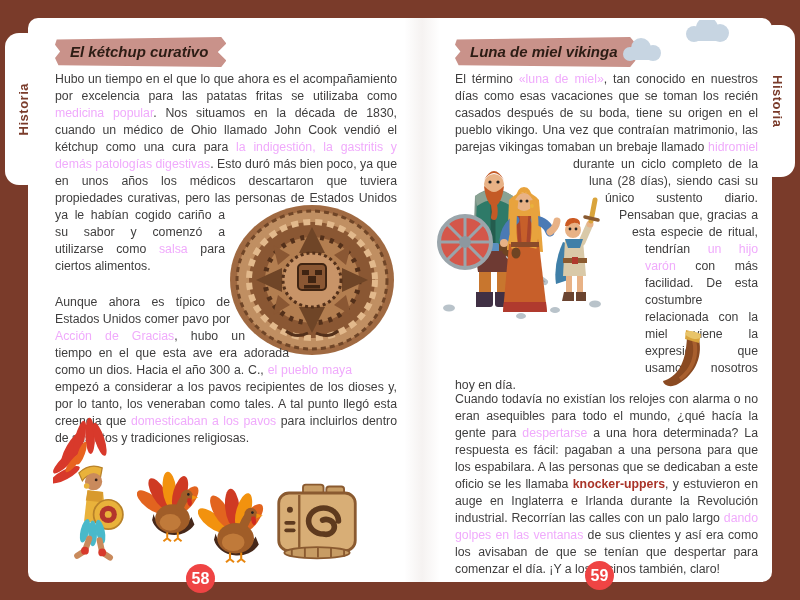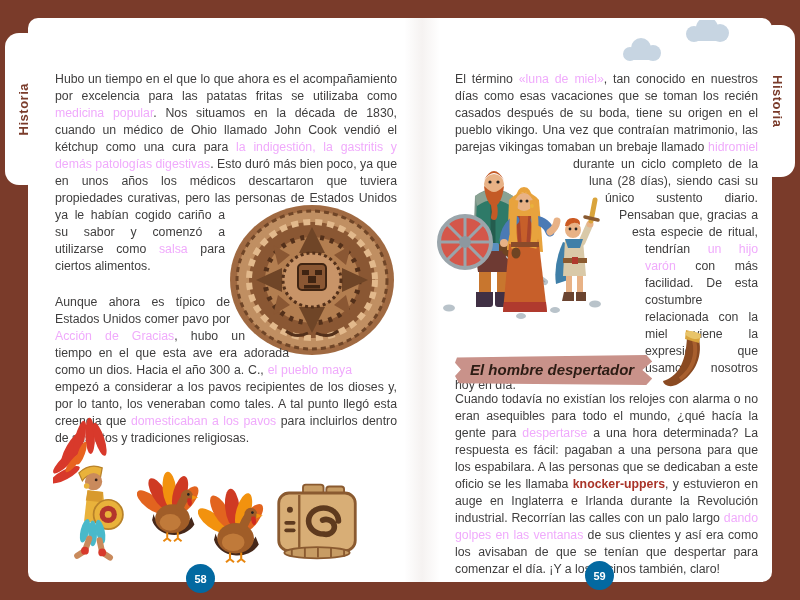--- a/index.html
+++ b/index.html
@@ -21,37 +21,40 @@
             font-size:15px; padding:6px 18px 7px 15px; white-space:nowrap;
             clip-path:polygon(1% 8%, 97% 0%, 100% 22%, 95% 50%, 100% 78%, 97% 100%, 2% 94%, 0% 70%, 3% 48%, 0% 26%); }
   
   .para { position:absolute; color:#3f3e3e; font-size:12.3px; line-height:17px; text-align:justify;
           hyphens:auto; -webkit-hyphens:auto; }
   .hl  { color:#f0abfc; font-weight:normal; }
   .hli { color:#a93328; font-weight:bold; }
   .fl-r { float:right; } .clr-r { clear:right; }
   .fl-l { float:left; }  .clr-l { clear:left; }
   .illus { position:absolute; }
-  .pagenum { position:absolute; width:29px; height:29px; border-radius:50%; background:#0369a1;
-             color:#fff; font-weight:bold; font-size:11px; display:flex; align-items:center; justify-content:center; }
+  .pagenum { position:absolute; width:29px; height:29px; border-radius:50%; background:#ef4444;
+             color:#fff; font-weight:bold; font-size:16px; display:flex; align-items:center; justify-content:center; }
 </style>
 </head>
 <body>
 
 <div class="spread">
   <div class="page-bg"></div>
   <div class="fold"></div>
 
   <div class="tab tab-left">
     <span class="tab-label">Historia</span>
   </div>
   <div class="tab tab-right">
     <span class="tab-label">Historia</span>
   </div>
 
+  <div class="banner" style="left:55px; top:37px;">
+    <span>El kétchup curativo</span>
+  </div>
 
   <div class="para" style="left:55px; top:71px; width:342px; height:196px;">
     <span class="fl-r" style="width:0; height:136px;"></span>
     <span class="fl-r clr-r" style="width:172px; height:70px;"></span>
   <span>Hubo un tiempo en el que lo que ahora es el acompañamiento por excelencia para las patatas fritas se utilizaba como </span><span class="hl">medicina popular</span><span>. Nos situamos en la década de 1830, cuando un médico de Ohio llamado John Cook vendió el kétchup como una cura para </span><span class="hl">la indigestión, la gastritis y demás patologías digestivas</span><span>. Esto duró más bien poco, ya que en unos años los médicos descartaron que tuviera propiedades curativas, pero las personas de Estados Unidos ya le habían cogido cariño a su sabor y comenzó a utilizarse como </span><span class="hl">salsa</span><span> para ciertos alimentos.</span></div>
 
   <svg class="illus" style="left:228px; top:203px;" width="168" height="154" viewBox="0 0 168 154">
     <ellipse cx="84" cy="77" rx="82" ry="75" fill="#a06a42"></ellipse>
     <ellipse cx="84" cy="77" rx="75" ry="69" fill="#c08f62" stroke="#6f4527" stroke-width="3" stroke-dasharray="5 4"></ellipse>
     <ellipse cx="84" cy="77" rx="63" ry="58" fill="#8a5733" stroke="#e2b98c" stroke-width="6" stroke-dasharray="7 5"></ellipse>
@@ -165,20 +168,23 @@
     <rect x="10" y="50" width="12" height="4" rx="2" fill="#5e3a1e"></rect>
     <path d="M68,42 a16,14 0 1 0 -16,14 a9,8 0 1 0 -1,-15" stroke="#5e3a1e" stroke-width="6" fill="none" stroke-linecap="round"></path>
     <ellipse cx="45" cy="76" rx="35" ry="6" fill="#c79c64" stroke="#8a5a30" stroke-width="2"></ellipse>
     <path d="M18,72 v8 M32,71 v10 M46,71 v10 M60,71 v10 M74,72 v8" stroke="#8a5a30" stroke-width="2"></path>
   </svg>
 
   <div class="pagenum" style="left:186px; top:564px;">
     <span>58</span>
   </div>
 
+  <div class="banner" style="left:455px; top:37px;">
+    <span>Luna de miel vikinga</span>
+  </div>
 
   <svg class="illus" style="left:612px; top:20px;" width="130" height="42" viewBox="0 0 130 42">
     <g fill="#c7d5e2">
       <circle cx="18" cy="34" r="7"></circle>
         <circle cx="29" cy="28" r="10"></circle>
         <circle cx="41" cy="33" r="8"></circle>
       <rect x="12" y="30" width="36" height="10" rx="5"></rect>
       <circle cx="82" cy="14" r="8"></circle>
         <circle cx="95" cy="8" r="11"></circle>
         <circle cx="108" cy="13" r="9"></circle>
@@ -267,22 +273,19 @@
     </g>
   </svg>
 
   <svg class="illus" style="left:656px; top:326px;" width="56" height="66" viewBox="0 0 56 66">
     <path d="M42,10 C48,28 40,48 22,58 C15,62 8,60 7,55 C20,51 30,40 31,10 Z" fill="#8a4a22"></path>
     <path d="M38,14 C42,30 36,44 24,53" stroke="#a85f2e" stroke-width="4" fill="none"></path>
     <path d="M30,4 L45,8 L43,17 L29,13 Z" fill="#d9a43c"></path>
     <ellipse cx="37" cy="9" rx="8" ry="3.5" transform="rotate(14 37 9)" fill="#e8c46a"></ellipse>
   </svg>
 
-  <div class="banner" style="left:455px; top:355px;">
-    <span>El hombre despertador</span>
-  </div>
 
   <div class="para" style="left:455px; top:391px; width:303px; height:170px;"><span>Cuando todavía no existían los relojes con alarma o no eran asequibles para todo el mundo, ¿qué hacía la gente para </span><span class="hl">despertarse</span><span> a una hora determinada? La respuesta es fácil: pagaban a una persona para que los espabilara. A las personas que se dedicaban a este oficio se les llamaba </span><span class="hli">knocker-uppers</span><span>, y estuvieron en auge en Inglaterra e Irlanda durante la Revolución industrial. Recorrían las calles con un palo largo </span><span class="hl">dando golpes en las ventanas</span><span> de sus clientes y así era como los avisaban de que se tenían que despertar para comenzar el día. ¡Y a los vecinos también, claro!</span></div>
 
   <div class="pagenum" style="left:585px; top:561px;justify-content:center;">
     <span>59</span>
   </div>
 </div>
 
 </body></html>

